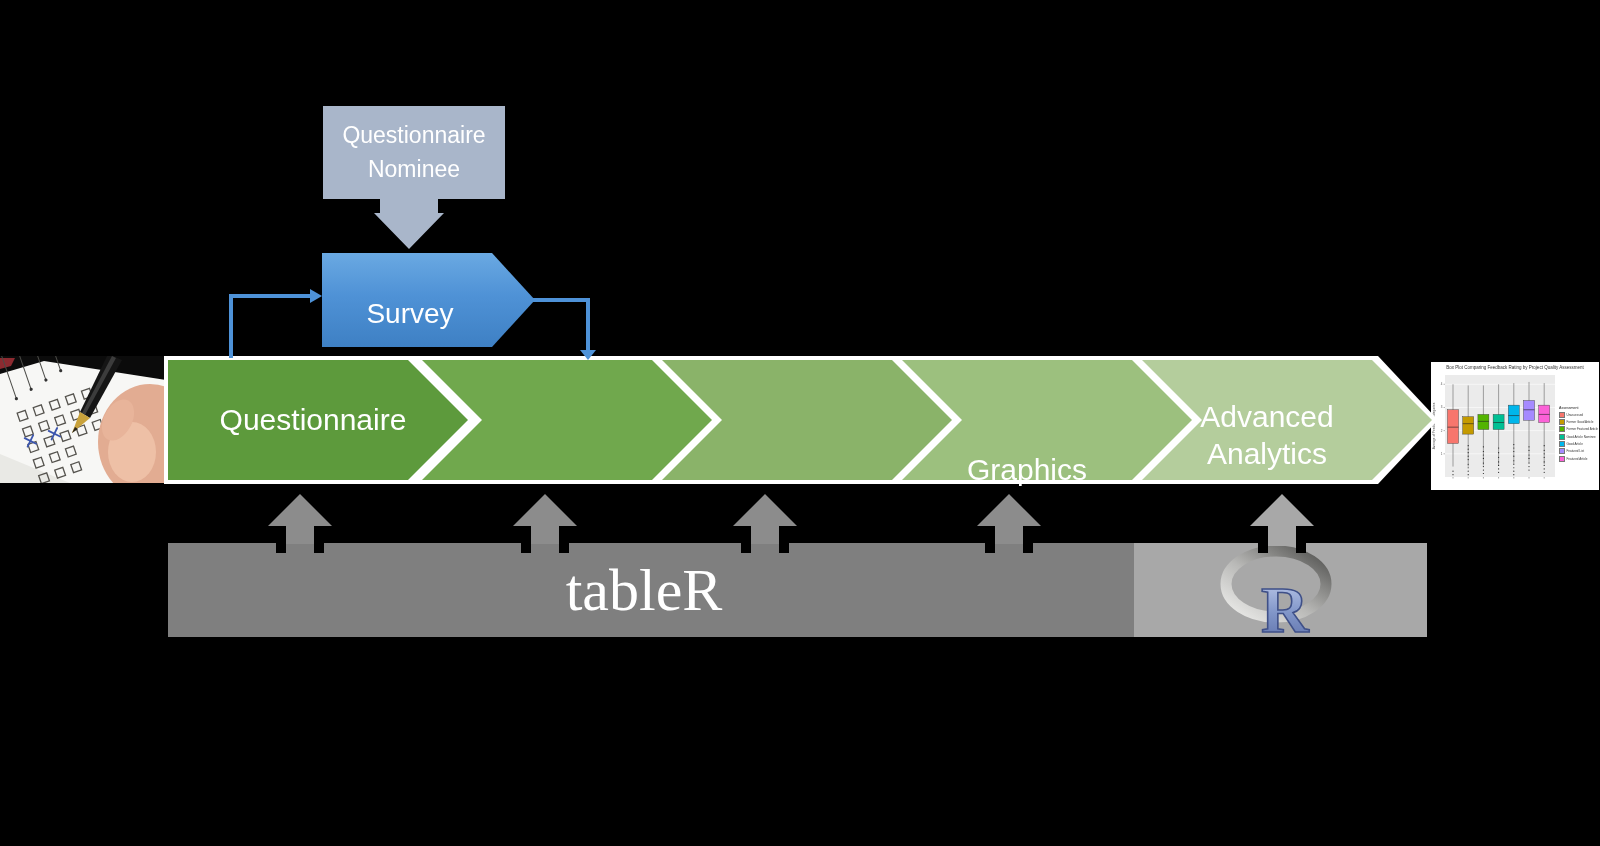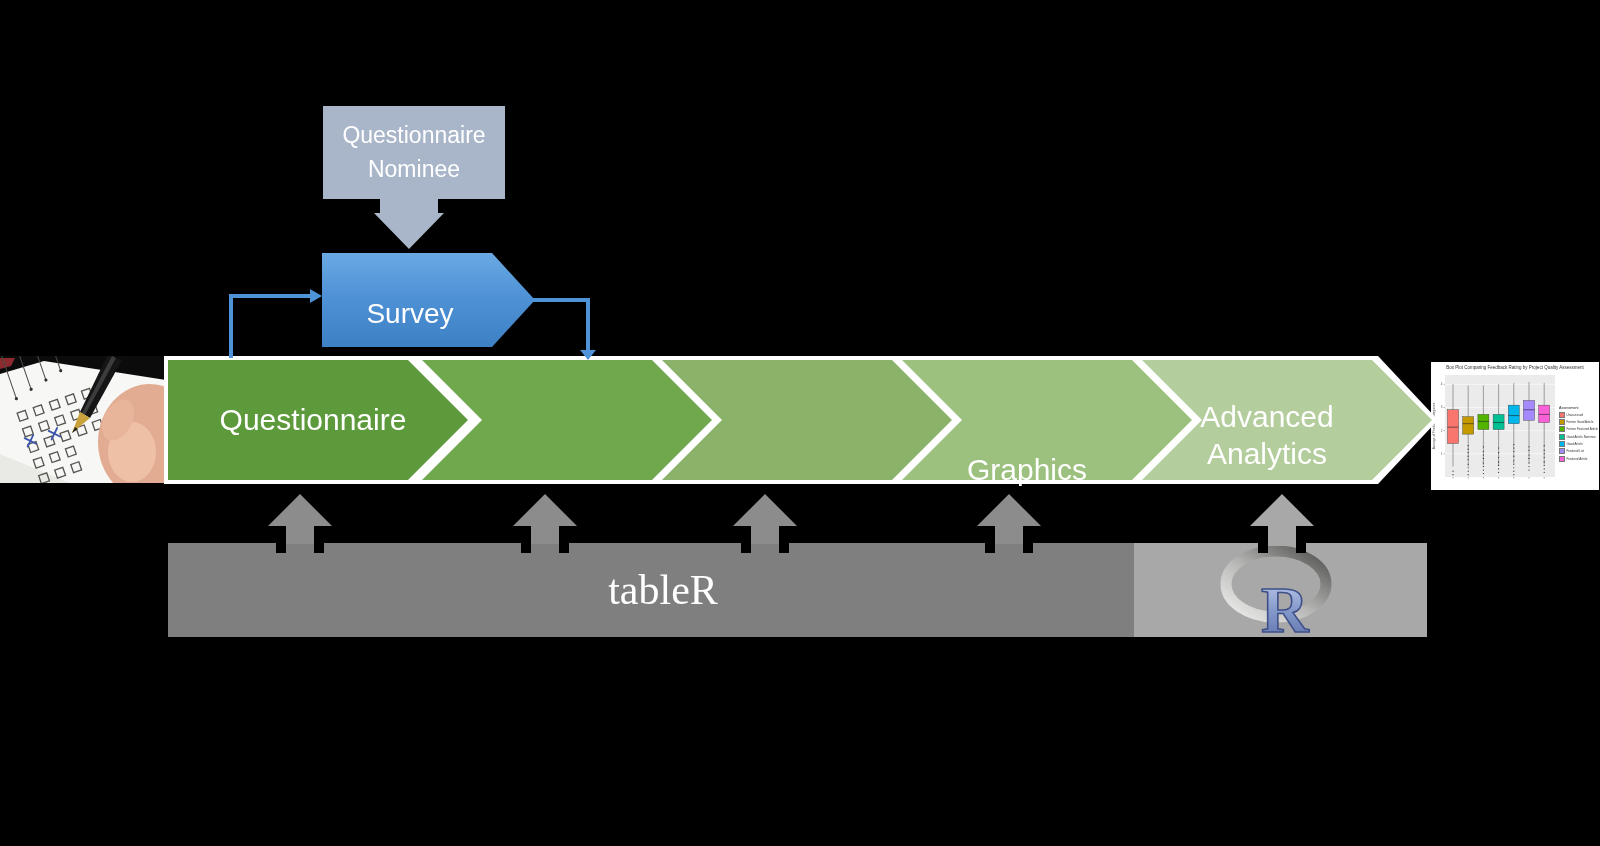--- a/index.html
+++ b/index.html
@@ -22,21 +22,21 @@
   .arrowhead-right{width:0;height:0;border-top:7px solid transparent;
       border-bottom:7px solid transparent;border-left:12px solid #4e92d8;}
   .arrowhead-down{width:0;height:0;border-left:8px solid transparent;
       border-right:8px solid transparent;border-top:10px solid #4e92d8;}
   #chevron-band{left:164px;top:356px;width:1274px;height:128px;}
   #chevron-white-base{position:absolute;left:0;top:0;width:1274px;height:128px;background:#fff;
       clip-path:polygon(0px 0px,1214px 0px,1274px 64px,1214px 128px,0px 128px);}
   #tabler-bar-dark{left:168px;top:543px;width:966px;height:94px;background:#7f7f7f;}
   #tabler-bar-light{left:1134px;top:543px;width:293px;height:94px;background:#a8a8a8;}
   #tabler-label{left:168px;top:543px;width:952px;height:94px;display:flex;align-items:center;
-      justify-content:center;color:#fff;font-family:"Liberation Serif",serif;font-size:42px;padding-left:19px;}
+      justify-content:center;color:#fff;font-family:"Liberation Serif",serif;font-size:60px;}
   #boxplot{left:1431px;top:362px;width:168px;height:128px;background:#fff;color:#333;}
   #boxplot-title{position:absolute;left:0;top:3px;width:168px;text-align:center;
       font-size:4.5px;color:#333;}
   #boxplot-legend{position:absolute;left:128px;top:44px;width:40px;}
   #boxplot-legend .lg-title{font-size:3.6px;color:#222;margin-bottom:1.5px;}
   .lg-row{display:flex;align-items:center;margin-bottom:1.4px;}
   .lg-swatch{width:4px;height:4px;margin-right:1.5px;flex:none;border:.3px solid #777;}
   .lg-label{font-size:3px;color:#333;white-space:nowrap;}
 </style>
 </head>

